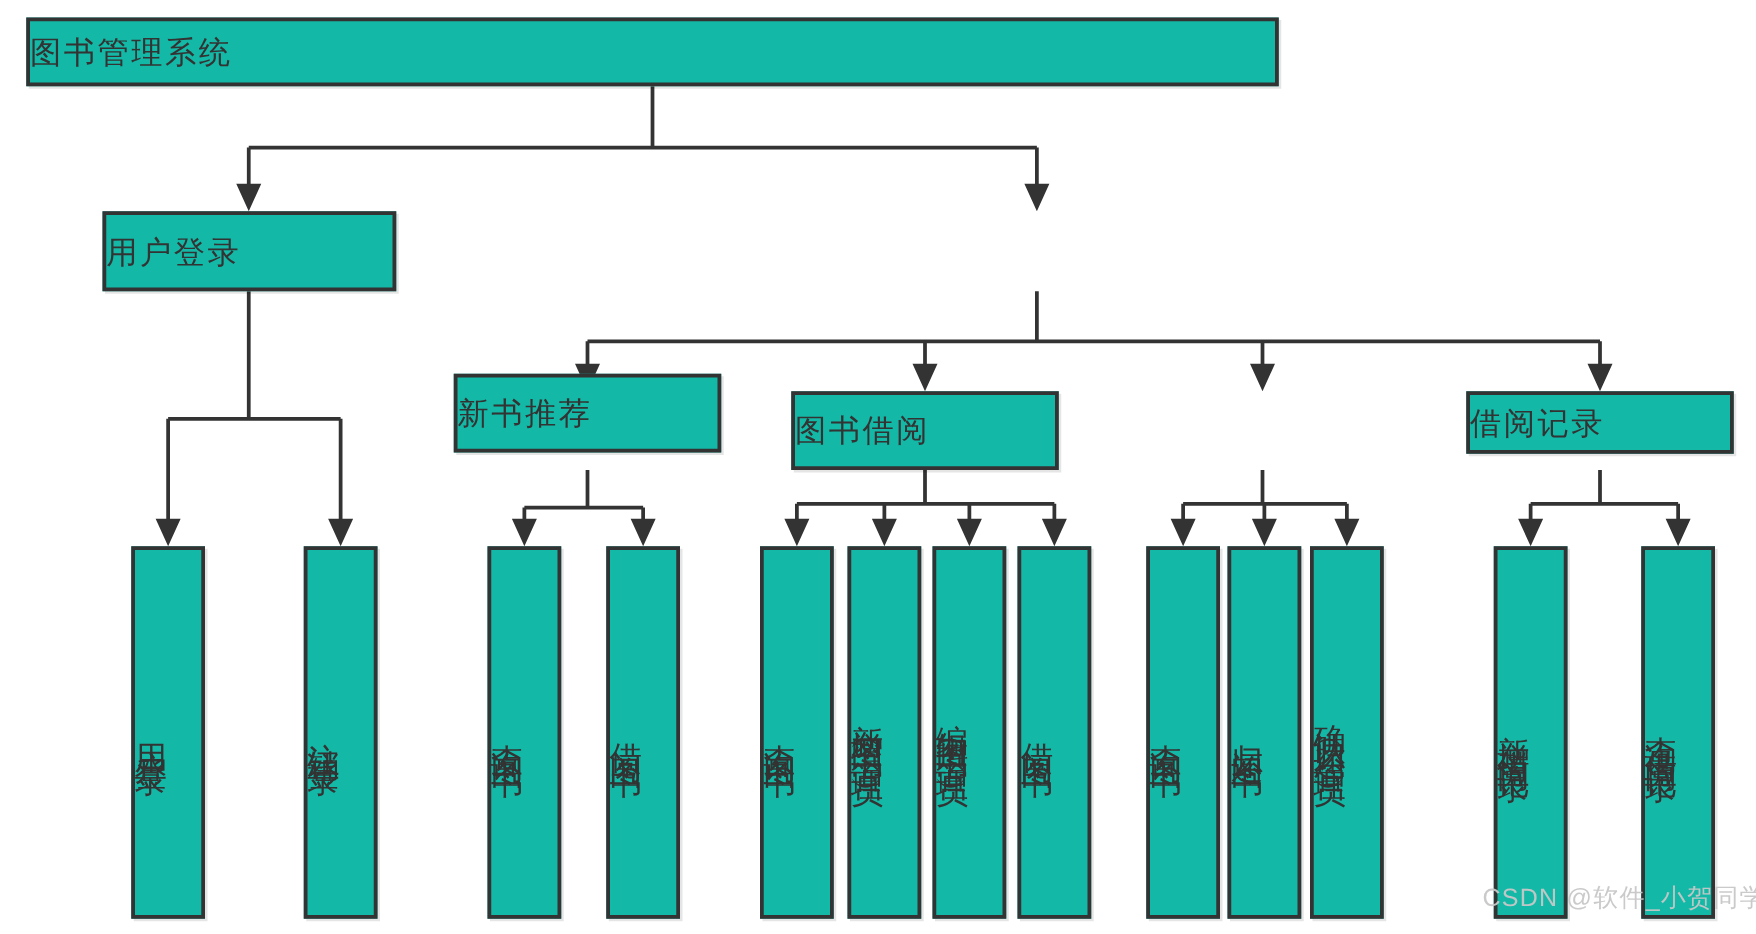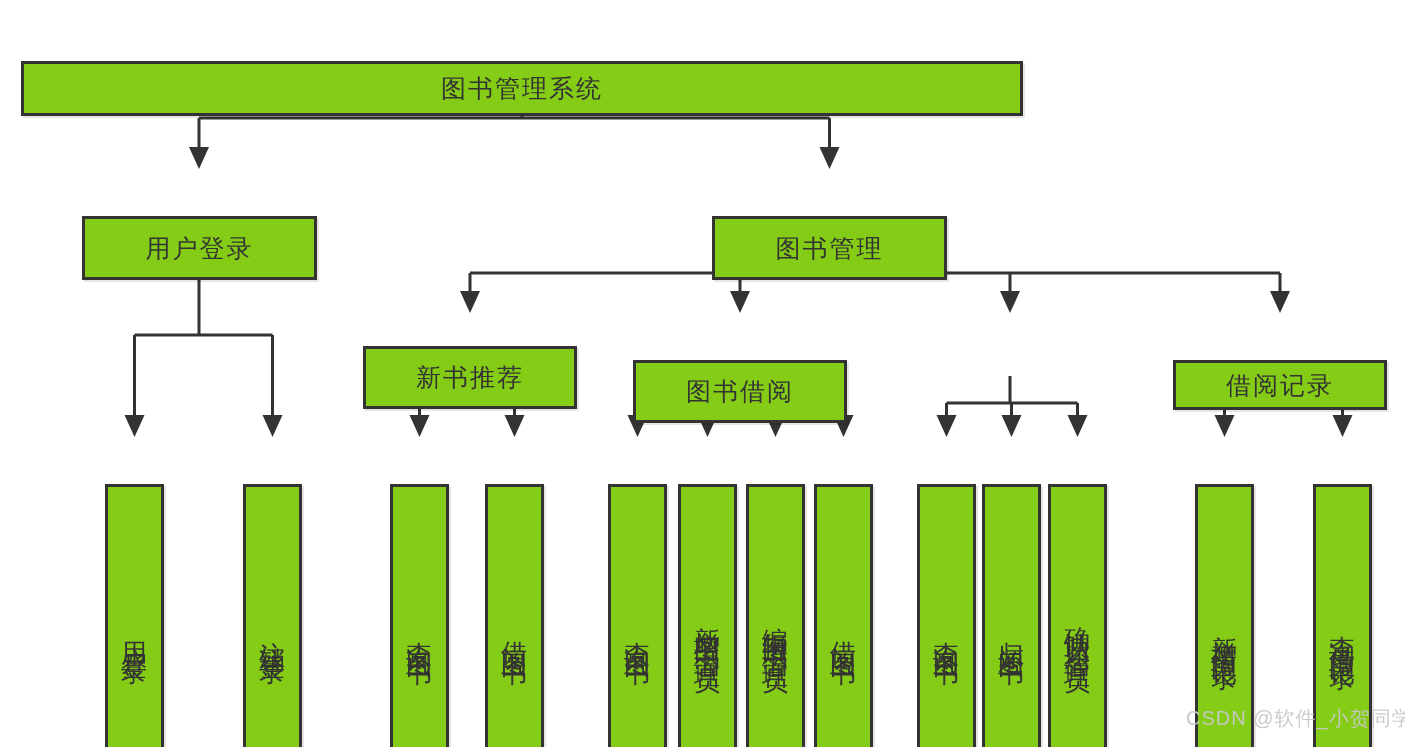--- a/index.html
+++ b/index.html
@@ -2,24 +2,23 @@
 <html><head>
 <meta charset="utf-8">
 <style>
   html,body{margin:0;padding:0;background:#ffffff;}
   .canvas{
     position:relative;width:1405px;height:747px;background:#ffffff;
     font-family:"Liberation Sans","DejaVu Sans",sans-serif;color:#333333;overflow:hidden;
   }
   svg.connectors{position:absolute;left:0;top:0;z-index:0;}
   .box{
-    position:absolute;box-sizing:border-box;border:3px solid #333333;background:#84cc16;
-    display:flex;align-items:center;justify-content:center;z-index:1;
+    position:absolute;box-sizing:border-box;border:3px solid #333333;background:#14b8a6;
+    display:flex;align-items:center;justify-content:flex-start;z-index:1;
     box-shadow:2px 2px 0 rgba(0,0,0,0.10);
-    margin-top:47px;
   }
   .hbox{font-size:25px;letter-spacing:2px;white-space:nowrap;}
   .vbox .label{
     writing-mode:vertical-rl;text-orientation:mixed;
     font-size:26px;letter-spacing:6px;line-height:1;white-space:nowrap;
   }
   .watermark{
     position:absolute;left:1186px;top:705px;z-index:2;
     font-size:20px;letter-spacing:1px;color:#c8c8c8;opacity:0.95;white-space:nowrap;
   }
@@ -49,23 +48,20 @@
              M1067.5 415 H1087.5 L1077.5 437 Z
              M1214.5 415 H1234.5 L1224.5 437 Z  M1332.5 415 H1352.5 L1342.5 437 Z"></path>
   </svg>
 
   <div class="box hbox" style="left:21px;top:14px;width:1002px;height:55px;">
     <span class="label">图书管理系统</span>
   </div>
 
   <div class="box hbox" style="left:82px;top:169px;width:235px;height:64px;">
     <span class="label">用户登录</span>
-  </div>
-  <div class="box hbox" style="left:712px;top:169px;width:235px;height:64px;">
-    <span class="label">图书管理</span>
   </div>
 
   <div class="box hbox" style="left:363px;top:299px;width:214px;height:63px;">
     <span class="label">新书推荐</span>
   </div>
   <div class="box hbox" style="left:633px;top:313px;width:214px;height:63px;font-family:Liberation Serif, serif;">
     <span class="label">图书借阅</span>
   </div>
   <div class="box hbox" style="left:1173px;top:313px;width:214px;height:50px;">
     <span class="label">借阅记录</span>

